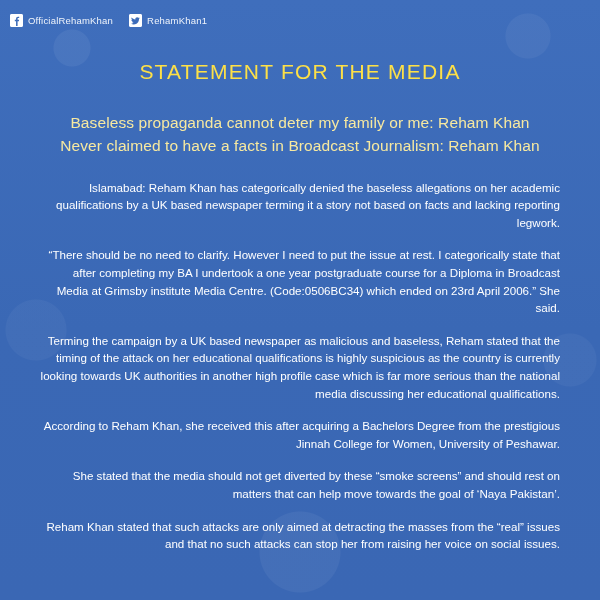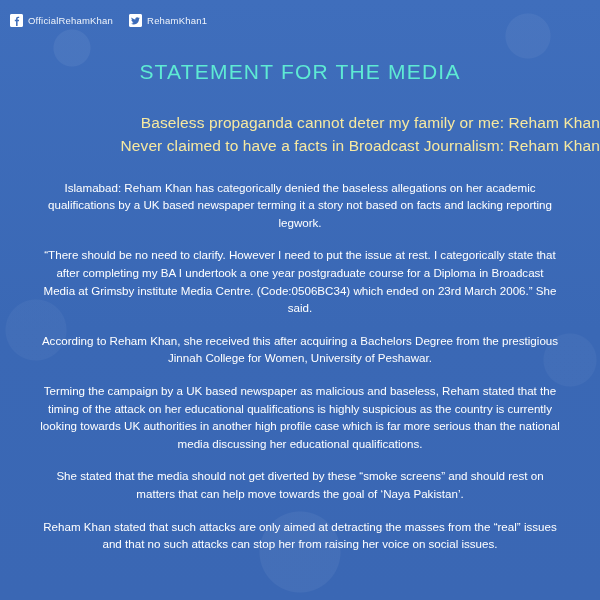--- a/index.html
+++ b/index.html
@@ -67,44 +67,44 @@
     font-size: 9.5px;
     color: #eef3fb;
     letter-spacing: 0.2px;
   }
   
   .doc-title {
     text-align: center;
     font-size: 21px;
     letter-spacing: 1.2px;
     font-weight: normal;
-    color: #5eead4;
+    color: #fde047;
     margin: 29px 0 0 0;
   }
   .subtitle-block {
-    text-align: right;
+    text-align: center;
     margin: 27px 0 0 0;
     color: #f7e9a0;
     line-height: 1.5;
   }
   .subtitle-line {
     font-size: 15.5px;
     letter-spacing: 0.1px;
     display: block;
   }
   
   .body-copy {
     margin: 21px 40px 0 40px;
   }
   .para {
     font-size: 11.6px;
     line-height: 1.52;
     color: #ffffff;
     margin: 12px 0 15px 0;
-    text-align: center;
+    text-align: right;
   }
   .para:last-child { margin-bottom: 0; }
 </style>
 </head>
 <body>
 
 <div class="bg-texture"></div>
 
 <div class="page">
 
@@ -131,20 +131,20 @@
 
   <h1 class="doc-title">STATEMENT FOR THE MEDIA</h1>
 
   <div class="subtitle-block">
     <span class="subtitle-line">Baseless propaganda cannot deter my family or me: Reham Khan</span>
     <span class="subtitle-line">Never claimed to have a facts in Broadcast Journalism: Reham Khan</span>
   </div>
 
   <div class="body-copy">
     <p class="para">Islamabad: Reham Khan has categorically denied the baseless allegations on her academic qualifications by a UK based newspaper terming it a story not based on facts and lacking reporting legwork.</p>
-    <p class="para">“There should be no need to clarify. However I need to put the issue at rest. I categorically state that after completing my BA I undertook a one year  postgraduate course for a Diploma in Broadcast Media at Grimsby institute Media Centre. (Code:0506BC34) which ended on 23rd March 2006.” She said.</p>
+    <p class="para">“There should be no need to clarify. However I need to put the issue at rest. I categorically state that after completing my BA I undertook a one year  postgraduate course for a Diploma in Broadcast Media at Grimsby institute Media Centre. (Code:0506BC34) which ended on 23rd April 2006.” She said.</p>
+    <p class="para">Terming the campaign by a UK based newspaper as malicious and baseless, Reham stated that the timing of the attack on her educational qualifications is highly suspicious as the country is currently looking towards UK authorities in another high profile case which is far more serious than the national media discussing her educational qualifications.</p>
     <p class="para">According to Reham Khan, she received this after acquiring a Bachelors Degree from the prestigious Jinnah College for Women, University of Peshawar.</p>
-    <p class="para">Terming the campaign by a UK based newspaper as malicious and baseless, Reham stated that the timing of the attack on her educational qualifications is highly suspicious as the country is currently looking towards UK authorities in another high profile case which is far more serious than the national media discussing her educational qualifications.</p>
     <p class="para">She stated that the media should not get diverted by these “smoke screens” and should rest on matters that can help move towards the goal of ‘Naya Pakistan’.</p>
     <p class="para">Reham Khan stated that such attacks are only aimed at detracting the masses from the “real” issues and that no such attacks can stop her from raising her voice on social issues.</p>
   </div>
 
 </div>
 
 </body></html>

